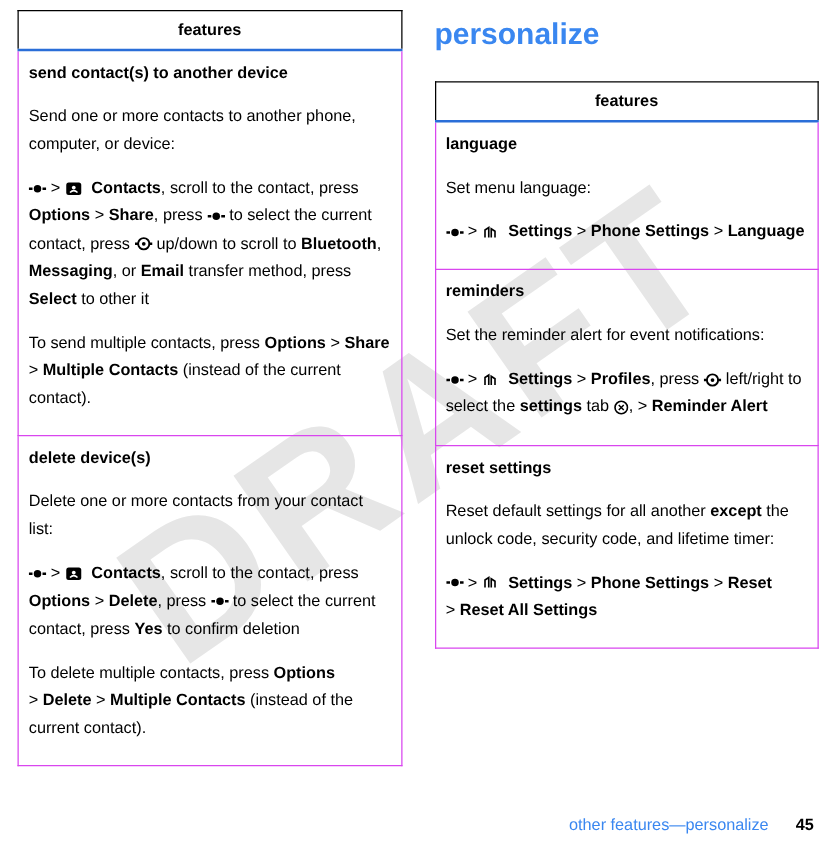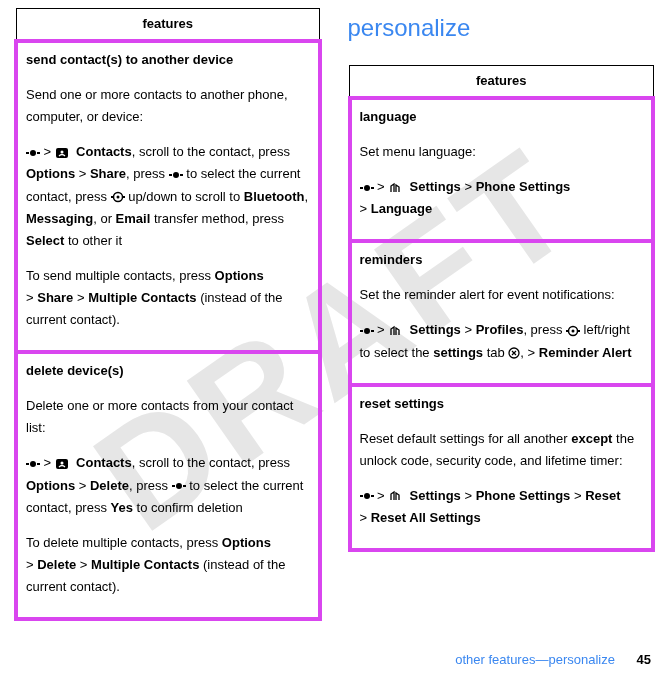--- a/index.html
+++ b/index.html
@@ -45,35 +45,35 @@
   }
   table.feat th {
     text-align: center;
     font-weight: bold;
     border: 1px solid #000;
     border-bottom: 2px solid #2a6ed8;
     padding: 4px 6px;
     font-size: 13px;
   }
   table.feat td {
-    border: 4px solid #d946ef;
+    border: 1px solid #d946ef;
     padding: 6px 8px;
     vertical-align: top;
   }
   .subhead {
     font-weight: bold;
     display: block;
     margin-bottom: 4px;
   }
   .b { font-weight: bold; }
   .narrow { font-family: "Arial Narrow", Arial, sans-serif; font-weight: bold; font-stretch: condensed; }
   h1.sect {
     color: #3a87f0;
     font-size: 24px;
-    font-weight: normal;
+    font-weight: bold;
     margin: 0 0 16px 0;
   }
   .footer {
     position: absolute;
     bottom: 8px;
     right: 18px;
     color: #3a87f0;
     font-size: 13px;
     z-index: 2;
   }

